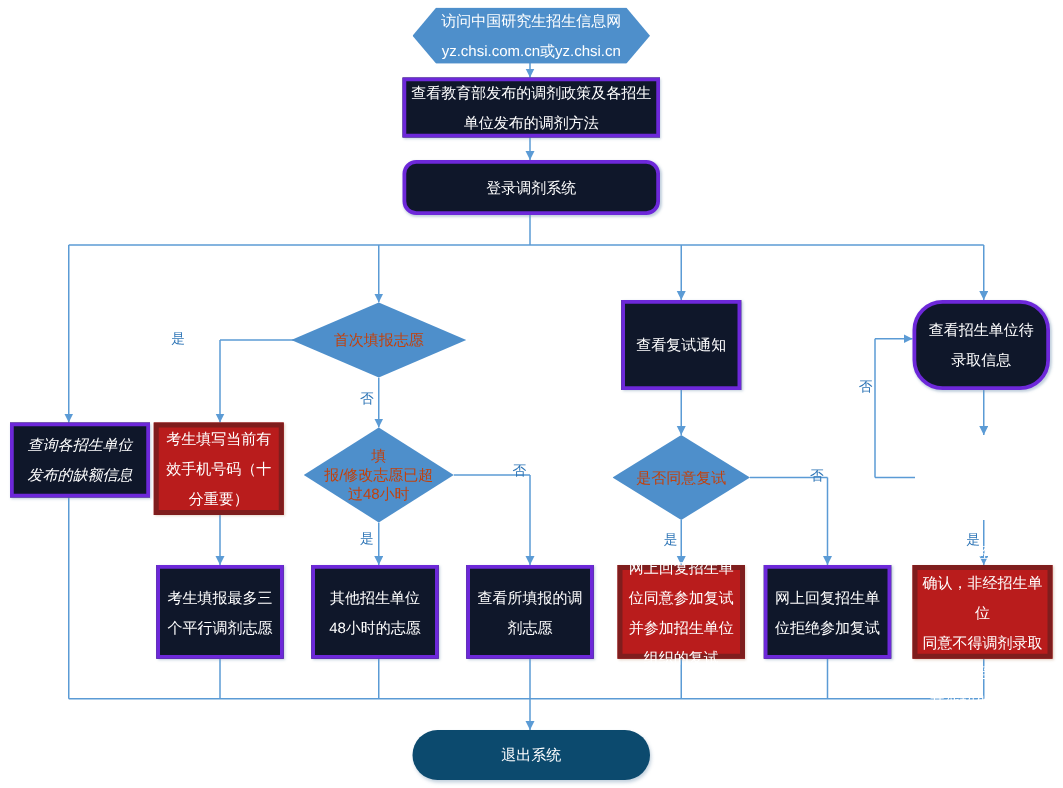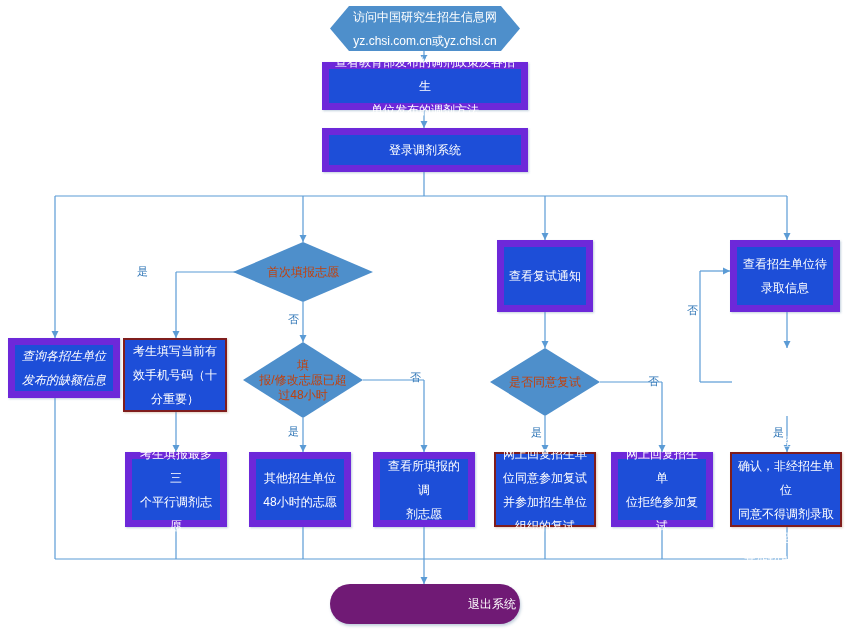--- a/index.html
+++ b/index.html
@@ -32,38 +32,37 @@
     text-align: center;
     color: #ffffff;
     font-size: 12px;
     line-height: 24px;
     letter-spacing: 0px;
     padding: 2px 4px;
     white-space: pre-line;
     z-index: 3;
   }
   .rect {
-    background: #1d4ed8;
-    border: 7px solid #6d28d9;
+    background: #0f172a;
+    border: 3px solid #6d28d9;
     box-shadow: 1px 1px 2px rgba(120,150,180,0.45);
   }
   .rect.orange {
-    background: #1d4ed8;
-    border: 2px solid #7f1d1d;
+    background: #b91c1c;
+    border: 4px solid #7f1d1d;
     box-shadow: 1px 1px 2px rgba(190,150,120,0.45);
   }
   .hex {
     background: #4E8FCB;
     clip-path: polygon(10% 0%, 90% 0%, 100% 50%, 90% 100%, 10% 100%, 0% 50%);
   }
   .stadium {
-    background: #701a75;
+    background: #0c4a6e;
     border-radius: 26px;
     box-shadow: 1px 2px 3px rgba(120,150,180,0.45);
-    justify-content: flex-end;
   }
   .diamond-wrap {
     position: absolute;
     z-index: 3;
   }
   .diamond-shape {
     position: absolute;
     left: 0; top: 0;
     width: 100%;
     height: 100%;
@@ -166,21 +165,21 @@
   <div class="node hex" style="left:330px; top:6px; width:190px; height:45px;">
     <span>访问中国研究生招生信息网
 yz.chsi.com.cn或yz.chsi.cn</span>
   </div>
 
   <div class="node rect" style="left:322px; top:62px; width:206px; height:48px;">
     <span>查看教育部发布的调剂政策及各招生
 单位发布的调剂方法</span>
   </div>
 
-  <div class="node rect" style="left:322px; top:128px; width:206px; height:44px;">
+  <div class="node rect" style="left:322px; top:128px; width:206px; height:44px;border-radius:11px;">
     <span>登录调剂系统</span>
   </div>
 
   <div class="node rect" style="left:8px; top:338px; width:112px; height:60px;font-style:italic;">
     <span>查询各招生单位
 发布的缺额信息</span>
   </div>
 
   <div class="diamond-wrap" style="left:233px; top:242px; width:140px; height:60px;">
     <div class="diamond-shape"></div>
@@ -229,21 +228,21 @@
 位同意参加复试
 并参加招生单位
 组织的复试</span>
   </div>
 
   <div class="node rect" style="left:611px; top:452px; width:102px; height:75px;">
     <span>网上回复招生单
 位拒绝参加复试</span>
   </div>
 
-  <div class="node rect" style="left:730px; top:240px; width:110px; height:72px;">
+  <div class="node rect" style="left:730px; top:240px; width:110px; height:72px;border-radius:24px;">
     <span>查看招生单位待
 录取信息</span>
   </div>
 
 
   <div class="node rect orange" style="left:730px; top:452px; width:112px; height:75px;">
     <span>网上确认（考生一经
 确认，非经招生单位
 同意不得调剂录取至
 其他招生单位）</span>

